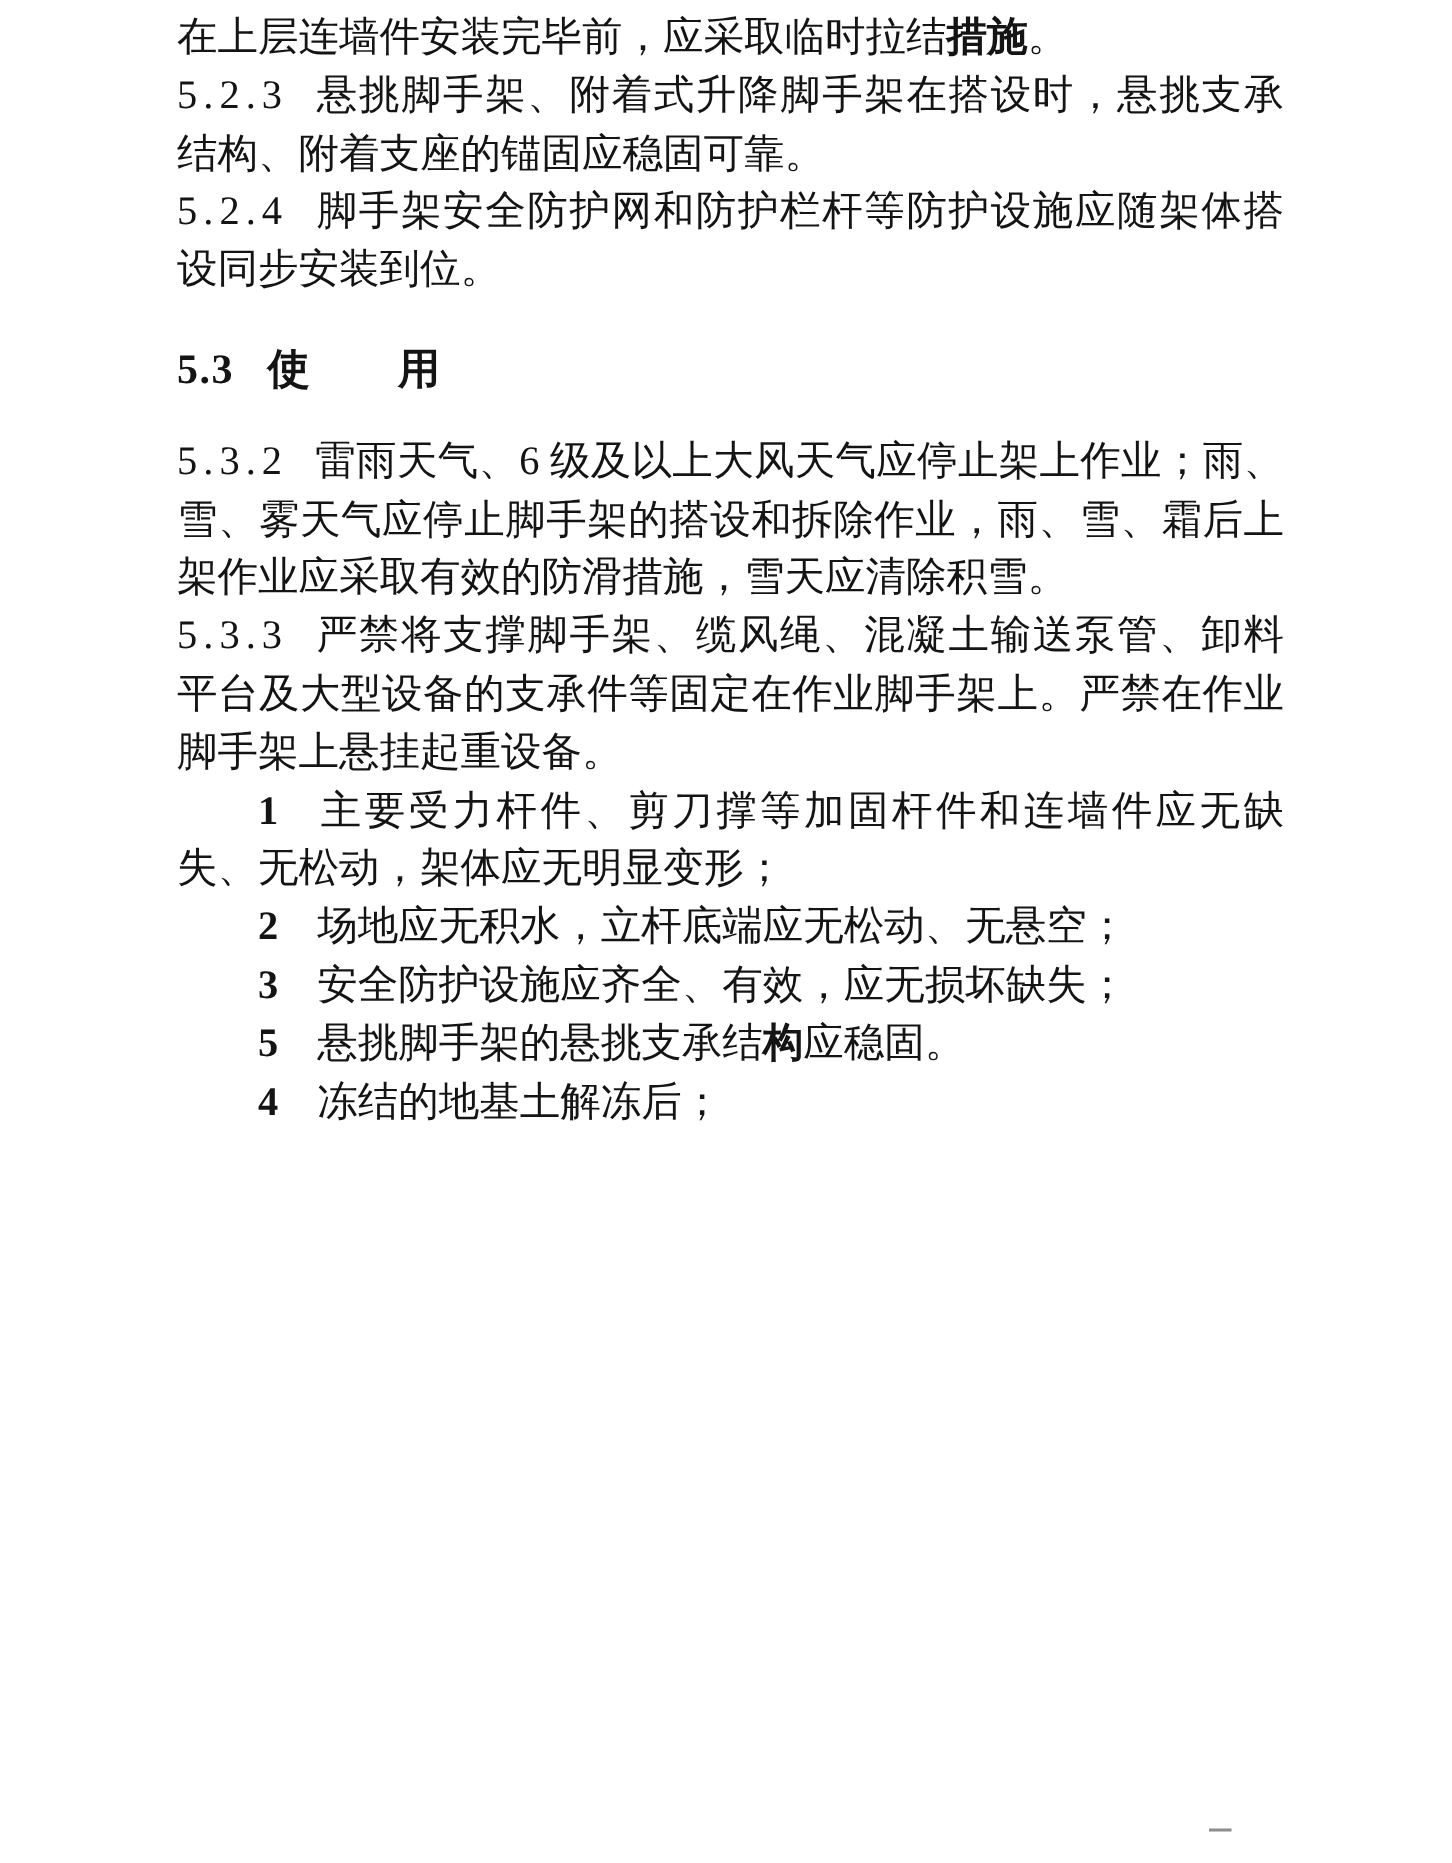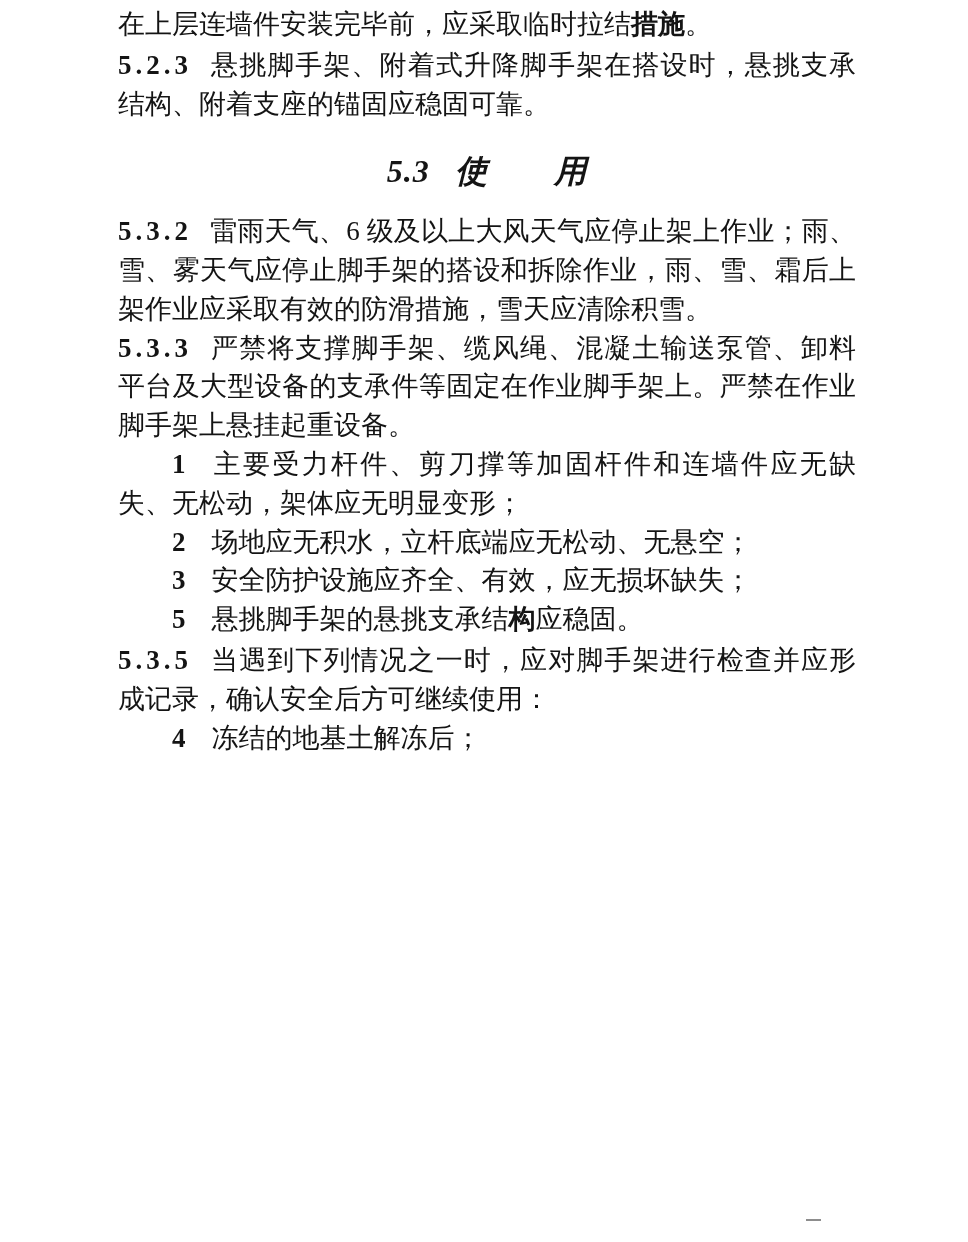--- a/index.html
+++ b/index.html
@@ -17,59 +17,57 @@
     top: 5px;
     width: 738px;
     color: #141414;
     font-size: 27px;
     line-height: 38.8px;
     text-align: justify;
   }
   .column p { margin: 0; padding: 0; }
   p.item { text-indent: 2em; }
   .clause-label {
-    font-weight: 700;
+    font-weight: 400;
     letter-spacing: 4px;
     padding-right: 18px;
     font-style: normal;
   }
   .item-num {
     font-weight: 700;
     padding-right: 26px;
   }
-  .seg-bold { font-weight: 700; font-family: Liberation Mono, monospace; }
+  .seg-bold { font-weight: 700; }
   .heading {
-    text-align: center;
     font-weight: 700;
-    font-size: 32px;
+    font-size: 28px;
     letter-spacing: 1px;
     margin: 29px 0 21px 0;
-    font-style: italic;
   }
   .heading-num { margin-right: 0.8em; }
   .scan-dash {
     position: absolute;
     left: 806px;
     top: 1219px;
     width: 15px;
     height: 2px;
     background: #8d8d8d;
   }
 </style>
 </head>
 <body>
 
 <div class="page">
   <div class="column">
       <p class="para"><span class="seg">在上层连墙件安装完毕前，应采取临时拉结</span><span class="seg seg-bold">措施</span><span class="seg">。</span></p>
       <p class="para"><b class="clause-label">5.2.3</b><span class="seg">悬挑脚手架、附着式升降脚手架在搭设时，悬挑支承结构、附着支座的锚固应稳固可靠。</span></p>
+      <p class="para"><b class="clause-label">5.2.4</b><span class="seg">脚手架安全防护网和防护栏杆等防护设施应随架体搭设同步安装到位。</span></p>
       <div class="heading"><span class="heading-num">5.3</span><span class="heading-title">使　　用</span></div>
       <p class="para"><b class="clause-label">5.3.2</b><span class="seg">雷雨天气、6 级及以上大风天气应停止架上作业；雨、雪、雾天气应停止脚手架的搭设和拆除作业，雨、雪、霜后上架作业应采取有效的防滑措施，雪天应清除积雪。</span></p>
       <p class="para"><b class="clause-label">5.3.3</b><span class="seg">严禁将支撑脚手架、缆风绳、混凝土输送泵管、卸料平台及大型设备的支承件等固定在作业脚手架上。严禁在作业脚手架上悬挂起重设备。</span></p>
       <p class="item"><b class="item-num">1</b><span class="seg">主要受力杆件、剪刀撑等加固杆件和连墙件应无缺失、无松动，架体应无明显变形；</span></p>
       <p class="item"><b class="item-num">2</b><span class="seg">场地应无积水，立杆底端应无松动、无悬空；</span></p>
       <p class="item"><b class="item-num">3</b><span class="seg">安全防护设施应齐全、有效，应无损坏缺失；</span></p>
       <p class="item"><b class="item-num">5</b><span class="seg">悬挑脚手架的悬挑支承结</span><span class="seg seg-bold">构</span><span class="seg">应稳固。</span></p>
-      <p class="para"><b class="clause-label">5.3.5</b><span class="seg">当遇到下列情况之一时，应对脚手架进行检查并应形成记录，确认安全后方可继续使用：</span></p>
       <p class="item"><b class="item-num">4</b><span class="seg">冻结的地基土解冻后；</span></p>
     </div>
   <div class="scan-dash"></div>
 </div>
 
 </body></html>

